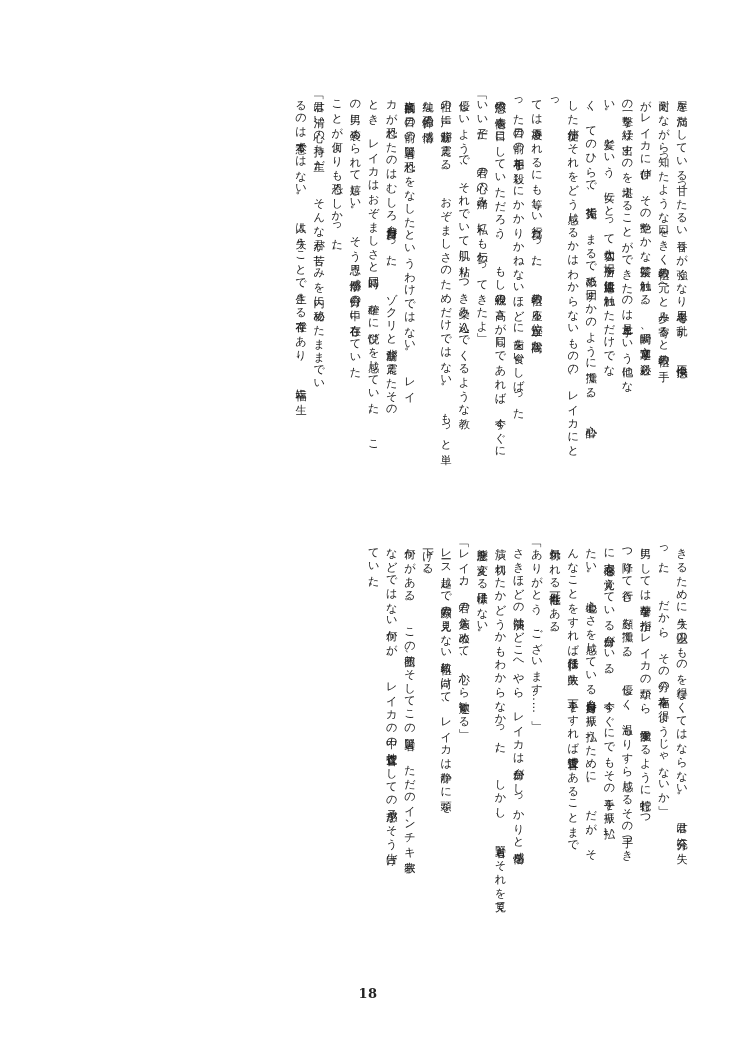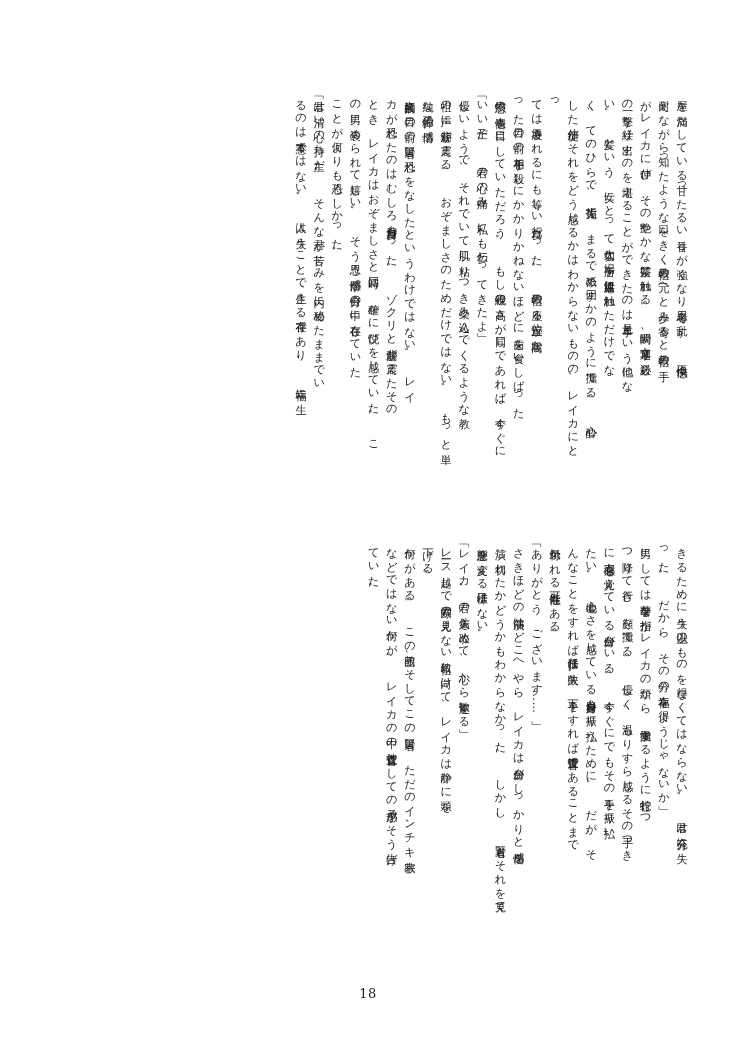--- a/index.html
+++ b/index.html
@@ -49,20 +49,21 @@
   .page-number {
     position: absolute;
     left: 0;
     right: 0;
     bottom: 38px;
     text-align: center;
     font-size: 13px;
     font-family: "DejaVu Serif", "Liberation Serif", serif;
     color: #222;
     letter-spacing: 0.5px;
+    font-weight: bold;
   }
 </style>
 </head>
 <body>
 
 <div class="page">
 
   <div class="vblock" id="block-upper">屋を満たしている甘ったるい香りが強くなり思考を乱す。　不快感に
 耐えながら知ったような口をきく教祖の元へと歩み寄ると教祖の手
 がレイカに伸び、その艶やかな茶髪に触れる。　瞬間、文字通り必殺

